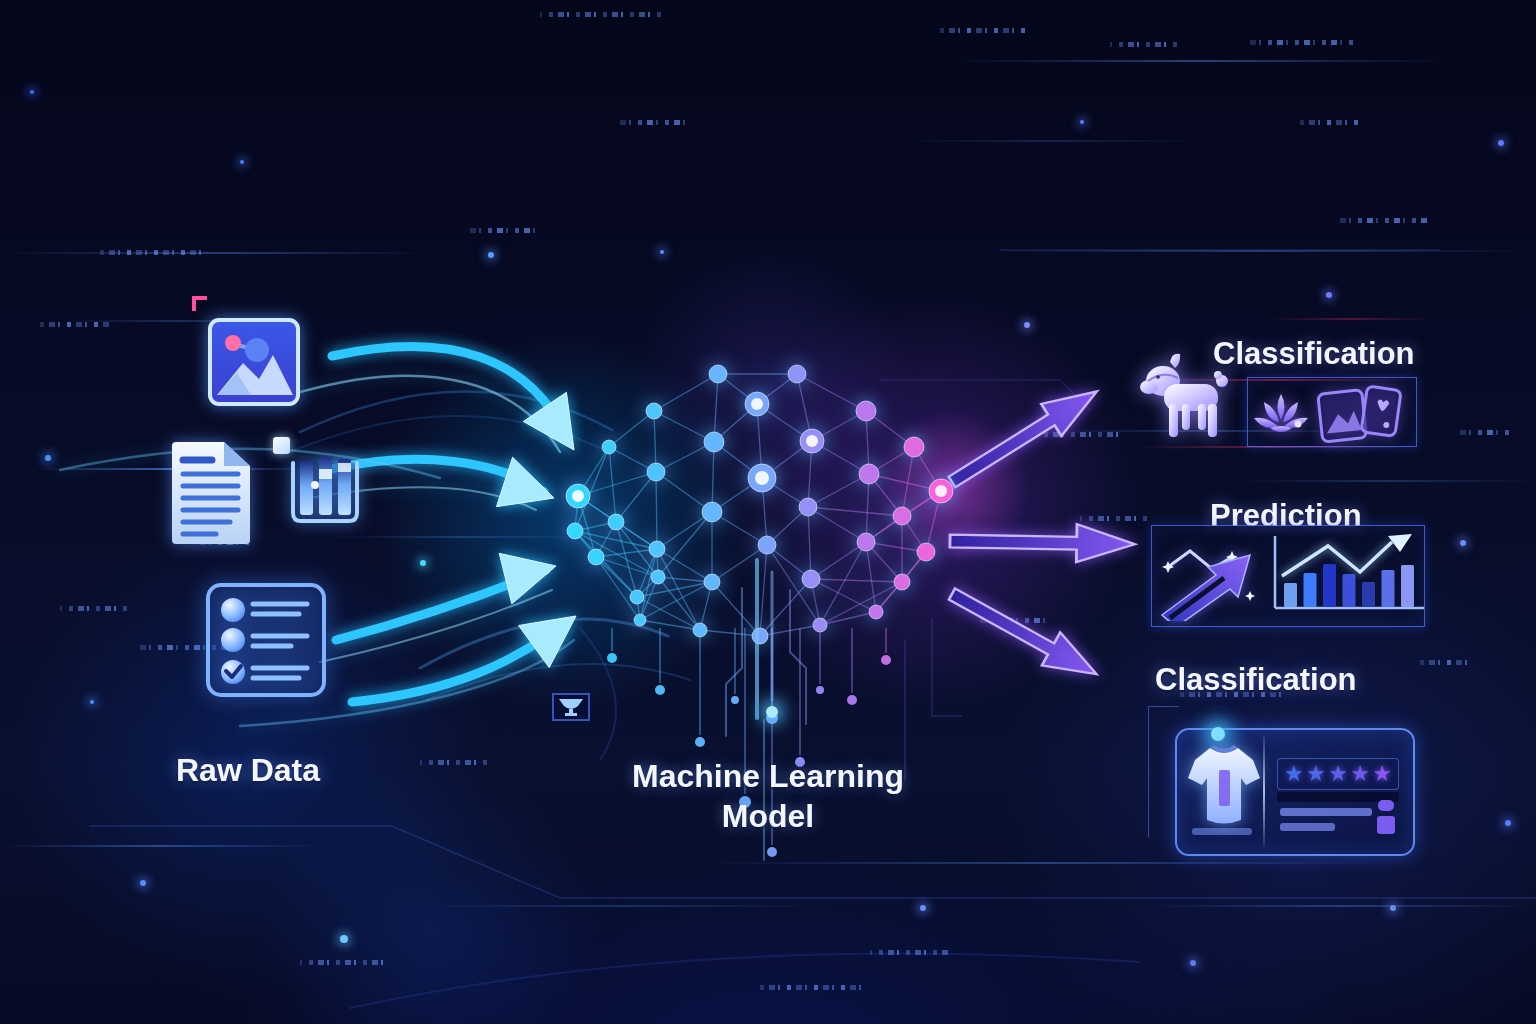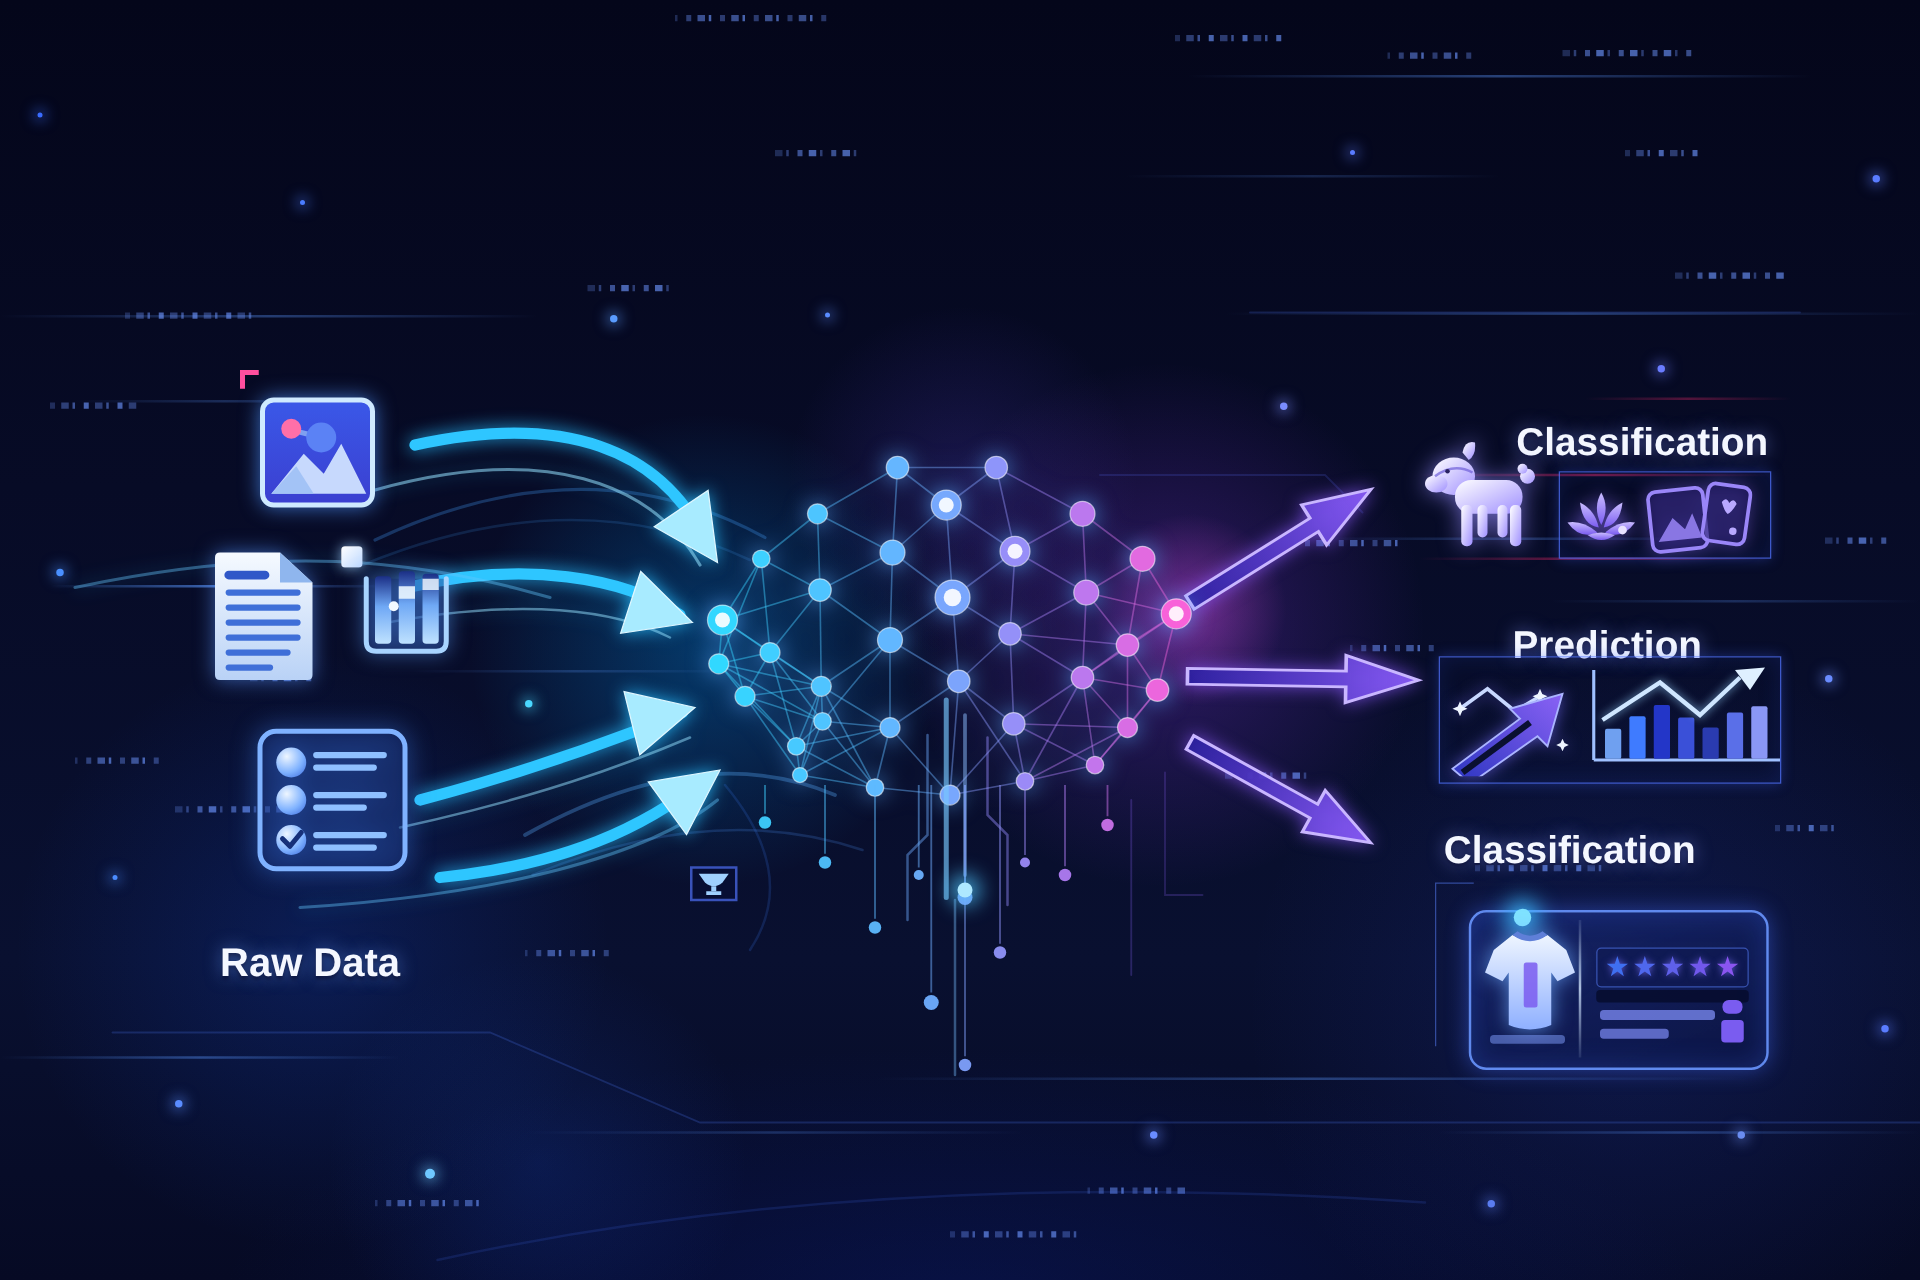--- a/index.html
+++ b/index.html
@@ -620,20 +620,24 @@
       <line x1="48" y1="32" x2="94" y2="32"></line>
       <line x1="48" y1="54" x2="102" y2="54"></line>
       <line x1="48" y1="64" x2="86" y2="64"></line>
       <line x1="48" y1="86" x2="102" y2="86"></line>
       <line x1="48" y1="96" x2="94" y2="96"></line>
     </g>
   </svg>
 
   <div class="abs stage-label" style="left:176px;top:752px;">Raw Data</div>
 
+  <div class="abs stage-label ml-label">
+    <div>Machine Learning</div>
+    <div>Model</div>
+  </div>
 
   <div class="abs trophy-chip">
     <svg width="34" height="24" viewBox="0 0 34 24">
       <path d="M5,4 L29,4 L24,11 Q17,17 10,11 Z" fill="#9fd0ff"></path>
       <rect x="15" y="14" width="4" height="4" fill="#9fd0ff"></rect>
       <rect x="11" y="18" width="12" height="3" fill="#9fd0ff"></rect>
     </svg>
   </div>
   <div class="abs glow-dot" style="left:766px;top:706px;width:12px;height:12px;background:#aee8ff;box-shadow:0 0 16px 6px rgba(80,200,255,.8);"></div>
 

